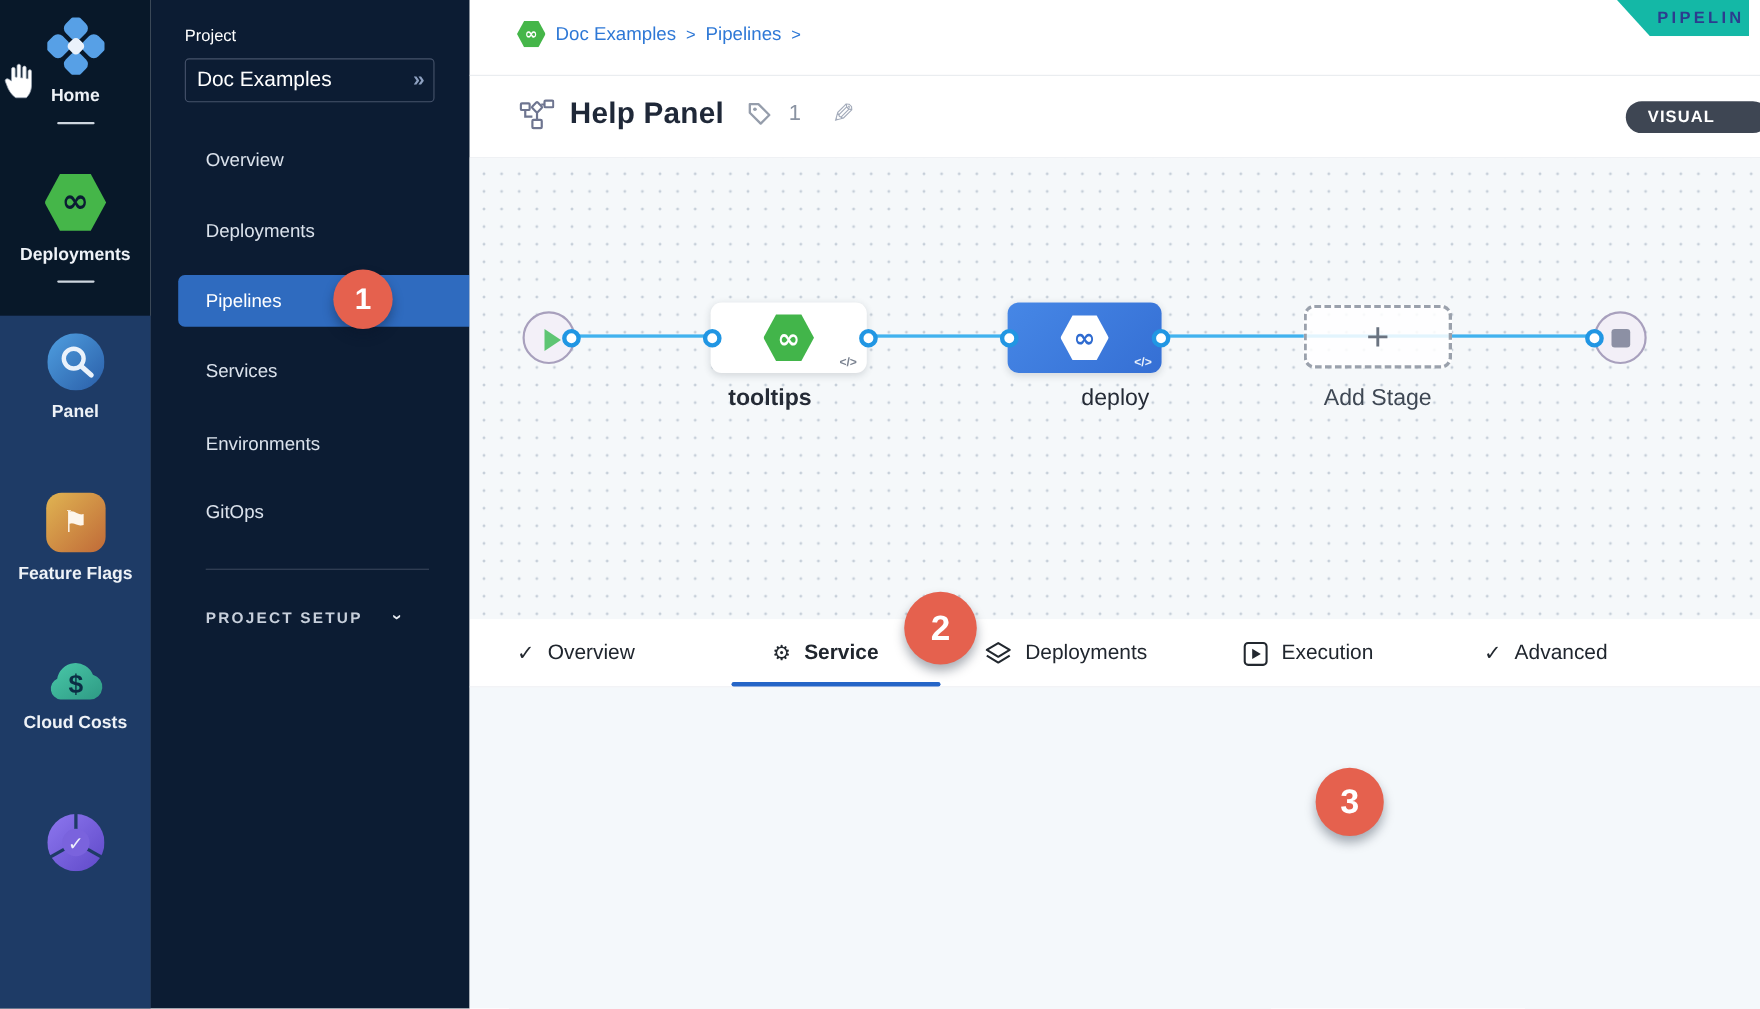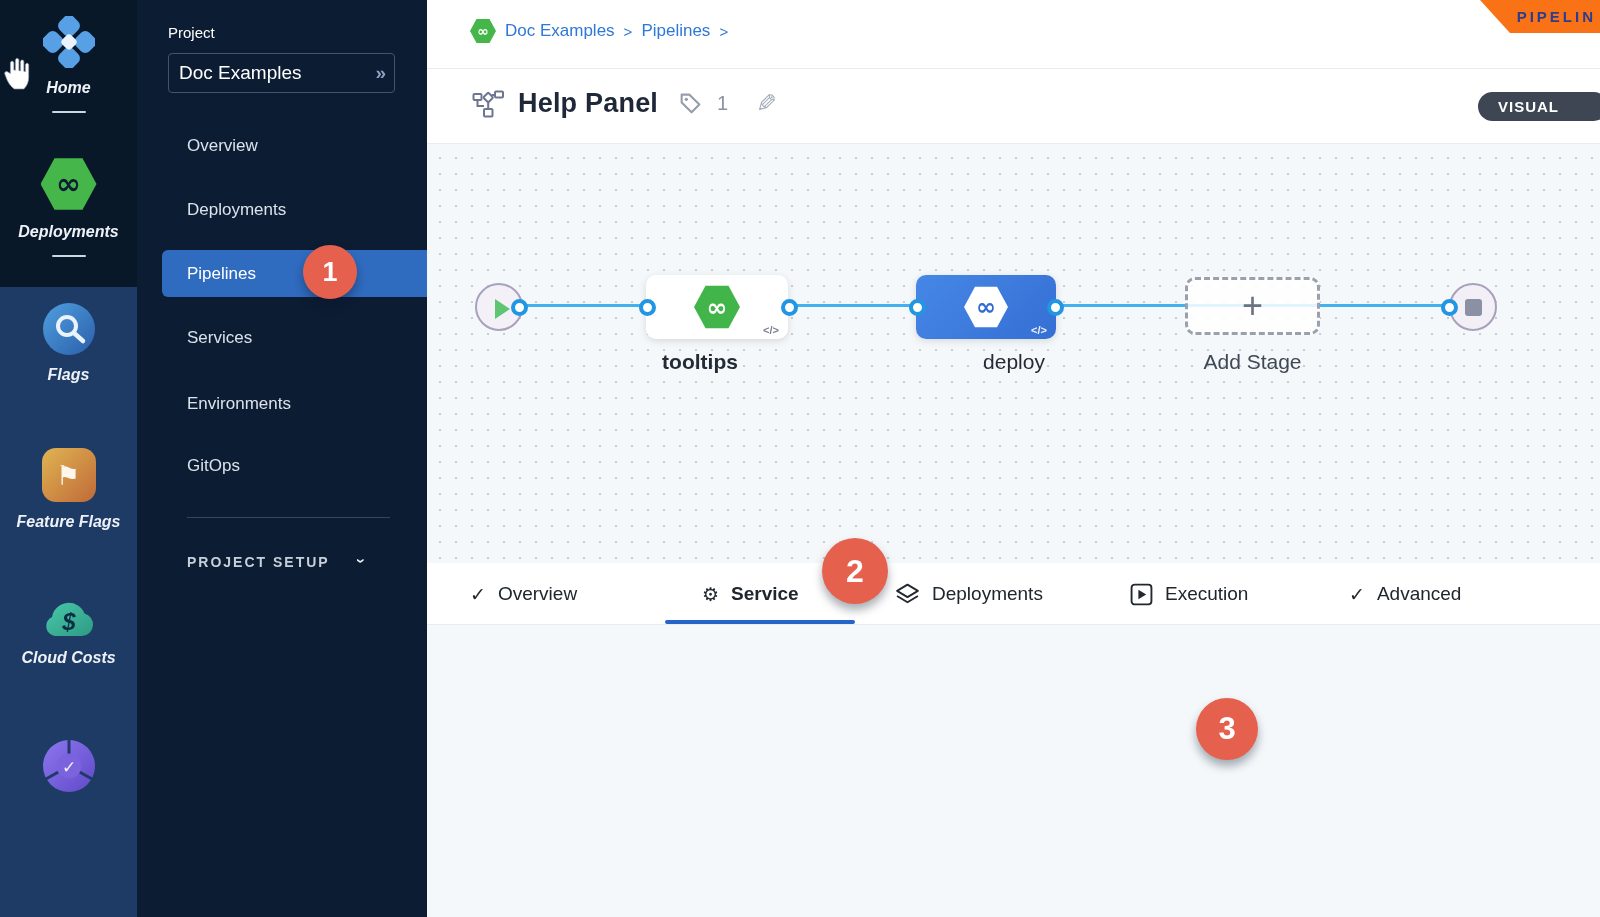--- a/index.html
+++ b/index.html
@@ -3,21 +3,21 @@
 <meta charset="utf-8">
 <style>
   * { margin:0; padding:0; box-sizing:border-box; }
   html,body { width:1600px; height:917px; }
   body { font-family:"Liberation Sans","DejaVu Sans",sans-serif; overflow:hidden; background:#fff; }
   #app { position:relative; width:1600px; height:917px; overflow:hidden; background:#fff; }
 
   
   .mod-rail { position:absolute; left:0; top:0; width:137px; height:917px; background:#081829; }
   .mod-rail-lower { position:absolute; left:0; top:287px; width:137px; height:630px; background:#1e3b66; }
-  .mod-item { position:absolute; left:0; width:137px; text-align:center;font-style:italic; }
+  .mod-item { position:absolute; left:0; width:137px; text-align:center; }
   .mod-item .mi-label { color:#eef2f7; font-size:16px; font-weight:600; margin-top:8px; line-height:1.55; }
   .mod-underline { width:34px; height:2px; background:#cdd5de; margin:10px auto 0; border-radius:1px; }
   .hexagon { clip-path:polygon(25% 4%,75% 4%,100% 50%,75% 96%,25% 96%,0% 50%); display:flex; align-items:center; justify-content:center; }
   .inf { font-family:"DejaVu Sans",sans-serif; font-weight:bold; line-height:1; }
   .squircle { border-radius:14px; display:flex; align-items:center; justify-content:center; }
   .icon-center { margin:0 auto; }
 
   
   .proj-rail { position:absolute; left:137px; top:0; width:290px; height:917px; background:#0c1c33; }
   .proj-label { position:absolute; left:31px; top:24px; color:#ffffff; font-size:15px; }
@@ -31,21 +31,21 @@
   .chev { display:inline-block; transform:rotate(90deg); font-weight:bold; }
 
   
   .callout { position:absolute; background:#e5614e; border-radius:50%; color:#fff; display:flex; align-items:center; justify-content:center; font-weight:700; box-shadow:0 6px 10px rgba(10,20,40,.35); z-index:40; }
 
   
   .main { position:absolute; left:427px; top:0; width:1173px; height:917px; background:#fff; }
   .crumbs { position:absolute; left:43px; top:18px; display:flex; align-items:center; gap:9px; font-size:17px; }
   .crumb-link { color:#2e78d6; cursor:pointer; }
   .crumb-sep { color:#2e78d6; font-size:15px; }
-  .ribbon { position:absolute; right:0; top:0; height:33px; width:120px; background:#f97316; clip-path:polygon(0 0,100% 0,100% 100%,30px 100%); display:flex; align-items:center; justify-content:flex-end; padding-right:4px; color:#2c3c8e; font-size:15px; font-weight:700; letter-spacing:3px; }
+  .ribbon { position:absolute; right:10px; top:0; height:33px; width:120px; background:#14b8a6; clip-path:polygon(0 0,100% 0,100% 100%,30px 100%); display:flex; align-items:center; justify-content:flex-end; padding-right:4px; color:#2c3c8e; font-size:15px; font-weight:700; letter-spacing:3px; }
   .hdiv1 { position:absolute; left:0; top:68px; width:1173px; height:1px; background:#e8ebef; }
   .title-row { position:absolute; left:45px; top:88px; display:flex; align-items:center; gap:14px; }
   .page-title { color:#1f2838; font-size:27px; font-weight:700; letter-spacing:.2px; }
   .tag-count { color:#8a93a2; font-size:20px; }
   .pencil { color:#a3abba; font-size:25px; transform:scaleX(-1); }
   .visual-pill { position:absolute; right:-8px; top:92px; height:29px; min-width:130px; background:#3e4653; border-radius:15px; color:#fff; font-size:15px; font-weight:700; letter-spacing:1px; display:flex; align-items:center; padding-left:20px; }
   .hdiv2 { position:absolute; left:0; top:143px; width:1173px; height:1px; background:#e8ebef; }
 
   
   .canvas { position:absolute; left:0; top:144px; width:1173px; height:419px; background-color:#f5f8fa; background-image:radial-gradient(#c6cfd9 1.3px, transparent 1.45px); background-size:16px 16px; background-position:5px 6px; }
@@ -105,21 +105,21 @@
         <defs>
             <linearGradient id="gb" x1="0" y1="0" x2="1" y2="1">
           <stop offset="0" stop-color="#4f9fe0"></stop>
               <stop offset="1" stop-color="#2a5ea8"></stop>
             </linearGradient>
           </defs>
         <circle cx="26" cy="26" r="26" fill="url(#gb)"></circle>
         <circle cx="24" cy="23" r="9" fill="none" stroke="#eaf2fb" stroke-width="4"></circle>
         <line x1="31" y1="30" x2="40" y2="38" stroke="#eaf2fb" stroke-width="4.5" stroke-linecap="round"></line>
       </svg>
-      <div class="mi-label">Flags</div>
+      <div class="mi-label">Panel</div>
     </div>
 
     <div class="mod-item" style="top:448px;">
       <div class="squircle icon-center" style="width:54px;height:54px;background:linear-gradient(135deg,#e0b452,#c06a38);">
         <span style="color:#fdf6ec;font-size:27px;font-family:'DejaVu Sans',sans-serif;">⚑</span>
       </div>
       <div class="mi-label">Feature Flags</div>
     </div>
 
     <div class="mod-item" style="top:596px;">

